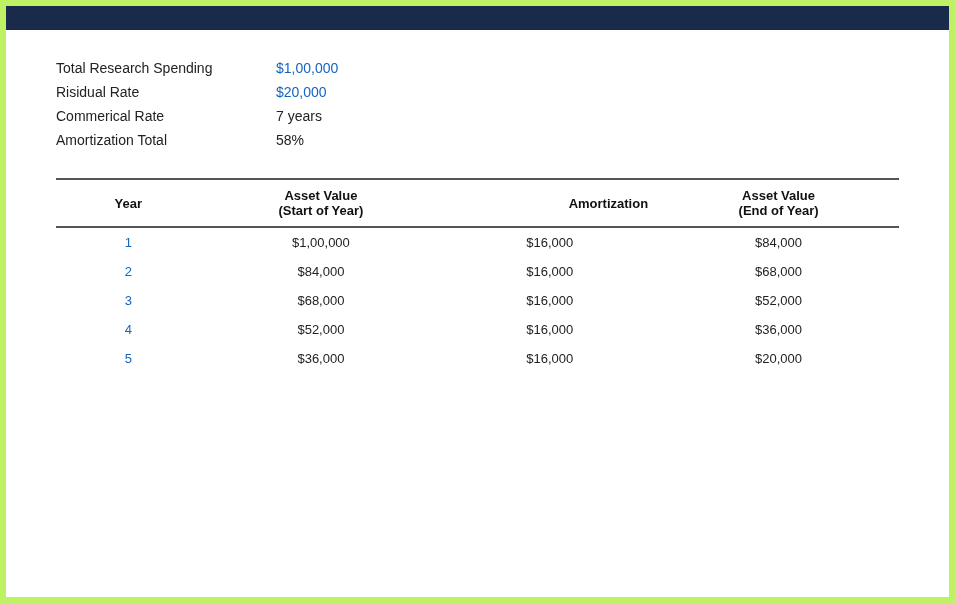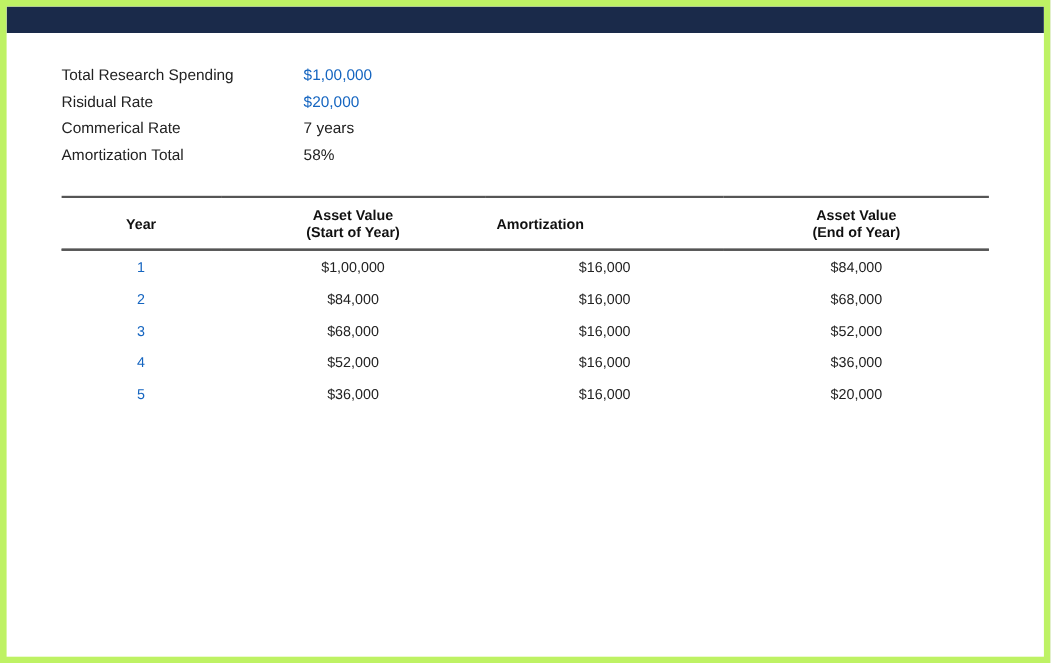--- a/index.html
+++ b/index.html
@@ -109,21 +109,21 @@
       text-align: center;
       width: 120px;
     }
 
     thead th.col-asset-start {
       text-align: center;
       width: 200px;
     }
 
     thead th.col-amort {
-      text-align: left;
+      text-align: right;
       width: 180px;
     }
 
     thead th.col-asset-end {
       text-align: center;
       width: 200px;
     }
 
     tbody tr td {
       padding: 7px 10px;

